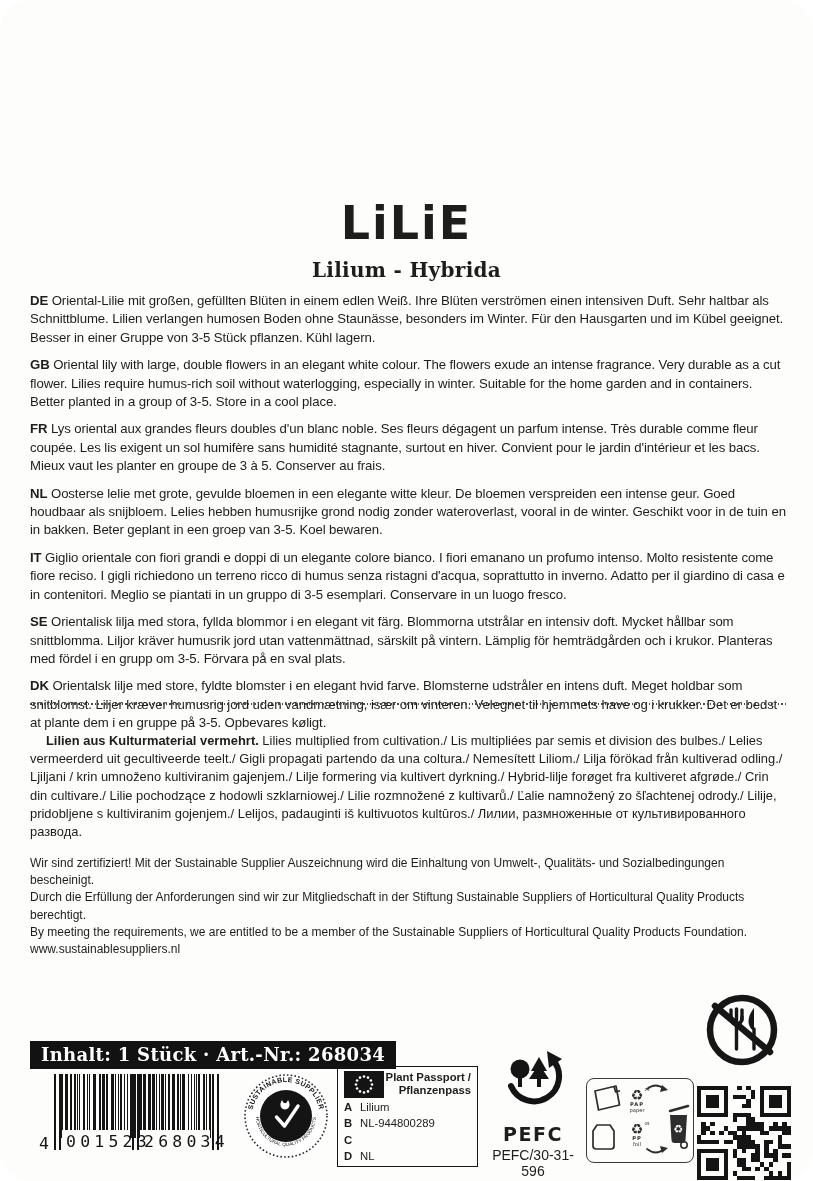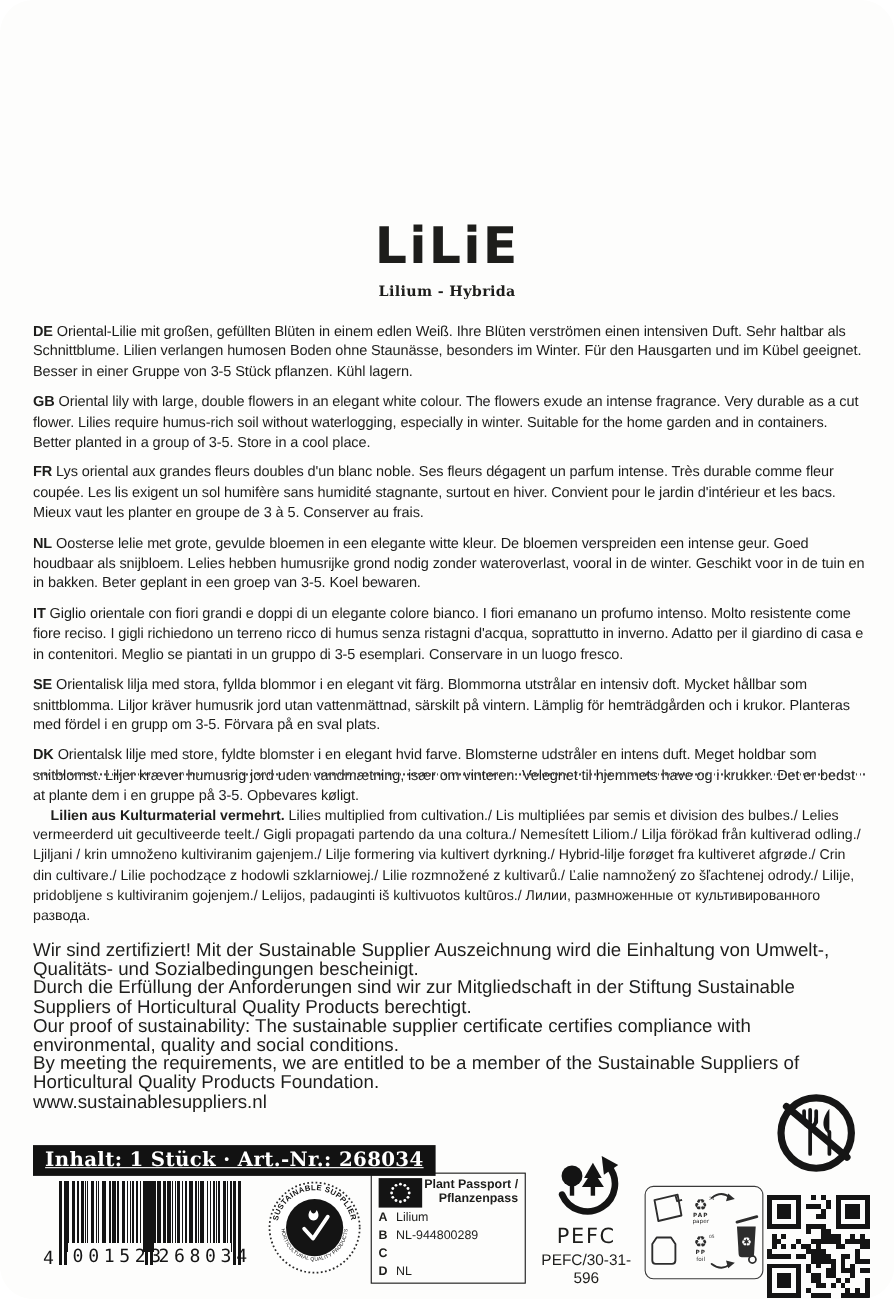--- a/index.html
+++ b/index.html
@@ -1,45 +1,45 @@
 <!DOCTYPE html>
 <html><head>
 <meta charset="utf-8">
 <style>
   html,body{margin:0;padding:0;background:#ffffff;}
   .page{position:relative;width:813px;height:1181px;background:#fdfdfc;overflow:hidden;
         font-family:"Liberation Sans",sans-serif;color:#1d1d1b;border-radius:30px;}
   .title{position:absolute;top:196px;left:0;right:0;text-align:center;
          font-family:"DejaVu Sans",sans-serif;font-weight:700;font-size:46px;letter-spacing:2px;}
   .subtitle{position:absolute;top:258px;left:0;right:0;text-align:center;
-            font-family:"DejaVu Serif",serif;font-weight:700;font-size:13px;letter-spacing:.3px;}
+            font-family:"DejaVu Serif",serif;font-weight:700;font-size:20px;letter-spacing:.3px;}
   .descs{position:absolute;top:292px;left:30px;right:25px;}
   .desc{margin:0 0 9px;font-size:13.2px;line-height:18.4px;letter-spacing:-.1px;}
   .desc b{font-weight:700;}
   .divider{position:absolute;top:703px;left:30px;right:25px;height:2px;
            background-image:repeating-linear-gradient(90deg,#4a4a4a 0 1.4px,transparent 1.4px 3.4px);}
   .propagation{position:absolute;top:719px;left:30px;right:25px;font-size:12.9px;line-height:18.2px;}
   .propagation b{font-weight:700;margin-left:16px;}
-  .sustain{position:absolute;top:855px;left:30px;right:25px;font-size:17px;line-height:17.2px;}
+  .sustain{position:absolute;top:855px;left:30px;right:25px;font-size:12px;line-height:17.2px;}
   .company{position:absolute;top:963px;left:30px;font-size:13px;line-height:16.6px;}
   .company .name{font-weight:700;}
   .badge{position:absolute;top:1041px;left:30px;background:#121212;color:#fff;
          font-family:"DejaVu Serif",serif;font-weight:700;font-size:18px;
-         padding:3px 11px 4px;letter-spacing:.3px;white-space:nowrap;text-decoration:underline;}
+         padding:3px 11px 4px;letter-spacing:.3px;white-space:nowrap;}
   .barcode{position:absolute;left:36px;top:1072px;}
   .supplier-badge{position:absolute;left:243px;top:1073px;}
   .passport{position:absolute;left:337px;top:1066px;width:141px;height:101px;border:1.5px solid #151515;
             box-sizing:border-box;padding:4px 6px 12px;}
   .pp-head{display:flex;justify-content:space-between;align-items:flex-start;}
   .pp-title{text-align:right;font-weight:700;font-size:11.3px;line-height:12.8px;}
   .pp-rows{margin-top:3px;font-size:11.3px;}
   .pp-row{display:flex;min-height:16.4px;align-items:baseline;}
   .pp-key{font-weight:700;width:16px;}
   .pefc{position:absolute;left:487px;top:1050px;width:92px;text-align:center;}
-  .pefc-name{font-family:"DejaVu Sans",sans-serif;font-weight:400;font-size:19px;letter-spacing:1.5px;margin-top:0;}
+  .pefc-name{font-family:"DejaVu Sans",sans-serif;font-weight:700;font-size:19px;letter-spacing:1.5px;margin-top:11px;}
   .pefc-code{font-size:14px;margin-top:2px;}
   .pefc-label{font-size:9.5px;margin-top:12px;font-style:italic;}
   .recycle{position:absolute;left:586px;top:1078px;width:108px;height:85px;border:1.5px solid #3a3a3a;
            border-radius:8px;box-sizing:border-box;}
   .nofood{position:absolute;left:699px;top:987px;}
   .qr{position:absolute;left:697px;top:1086px;}
 </style>
 </head>
 <body>
 
@@ -58,21 +58,20 @@
     <p class="desc"><b>DK</b> <span>Orientalsk lilje med store, fyldte blomster i en elegant hvid farve. Blomsterne udstråler en intens duft. Meget holdbar som snitblomst. Liljer kræver humusrig jord uden vandmætning, især om vinteren. Velegnet til hjemmets have og i krukker. Det er bedst at plante dem i en gruppe på 3-5. Opbevares køligt.</span></p>
   </div>
 
   <div class="divider"></div>
 
   <p class="propagation"><b>Lilien aus Kulturmaterial vermehrt.</b> <span>Lilies multiplied from cultivation./ Lis multipliées par semis et division des bulbes./ Lelies vermeerderd uit gecultiveerde teelt./ Gigli propagati partendo da una coltura./ Nemesített Liliom./ Lilja förökad från kultiverad odling./ Ljiljani / krin umnoženo kultiviranim gajenjem./ Lilje formering via kultivert dyrkning./ Hybrid-lilje forøget fra kultiveret afgrøde./ Crin din cultivare./ Lilie pochodzące z hodowli szklarniowej./ Lilie rozmnožené z kultivarů./ Ľalie namnožený zo šľachtenej odrody./ Lilije, pridobljene s kultiviranim gojenjem./ Lelijos, padauginti iš kultivuotos kultūros./ Лилии, размноженные от культивированного развода.</span></p>
 
   <div class="sustain">
     <div>Wir sind zertifiziert! Mit der Sustainable Supplier Auszeichnung wird die Einhaltung von Umwelt-, Qualitäts- und Sozialbedingungen bescheinigt.</div>
     <div>Durch die Erfüllung der Anforderungen sind wir zur Mitgliedschaft in der Stiftung Sustainable Suppliers of Horticultural Quality Products berechtigt.</div>
-    <div>Our proof of sustainability: The sustainable supplier certificate certifies compliance with environmental, quality and social conditions.</div>
     <div>By meeting the requirements, we are entitled to be a member of the Sustainable Suppliers of Horticultural Quality Products Foundation.</div>
     <div>www.sustainablesuppliers.nl</div>
   </div>
 
 
   <div class="badge">Inhalt: 1 Stück · Art.-Nr.: 268034</div>
 
   <div class="barcode">
     <svg width="200" height="88" viewBox="0 0 200 88" shape-rendering="crispEdges">
       <g id="bc-bars" transform="translate(18,2)" fill="#141414">

